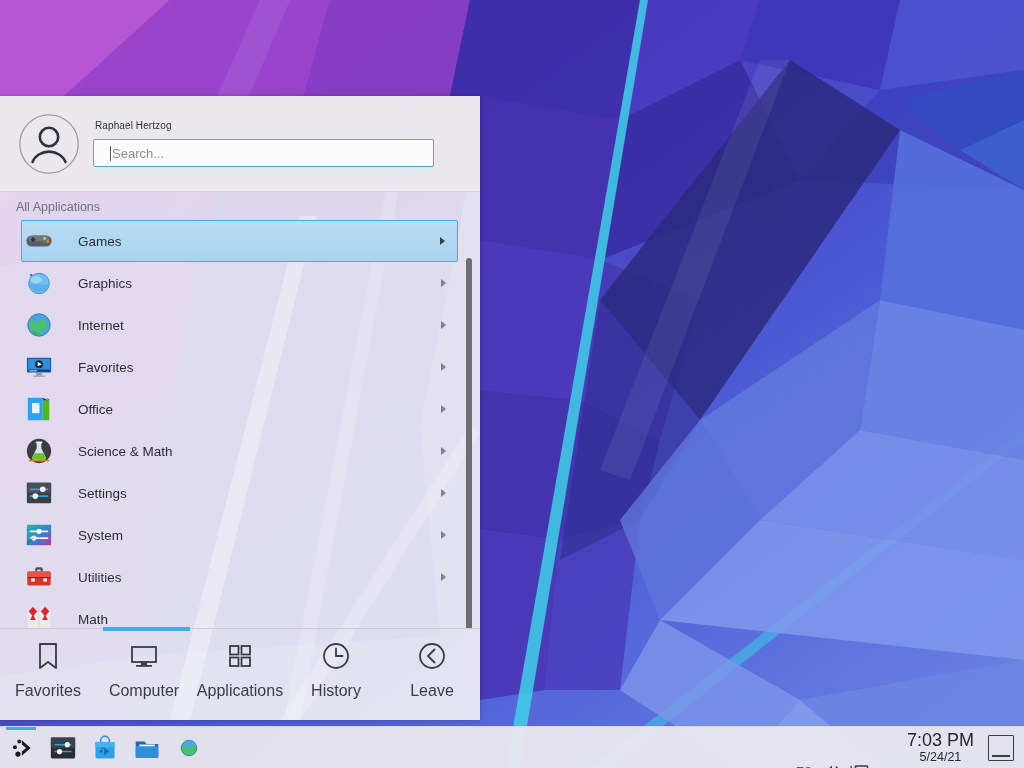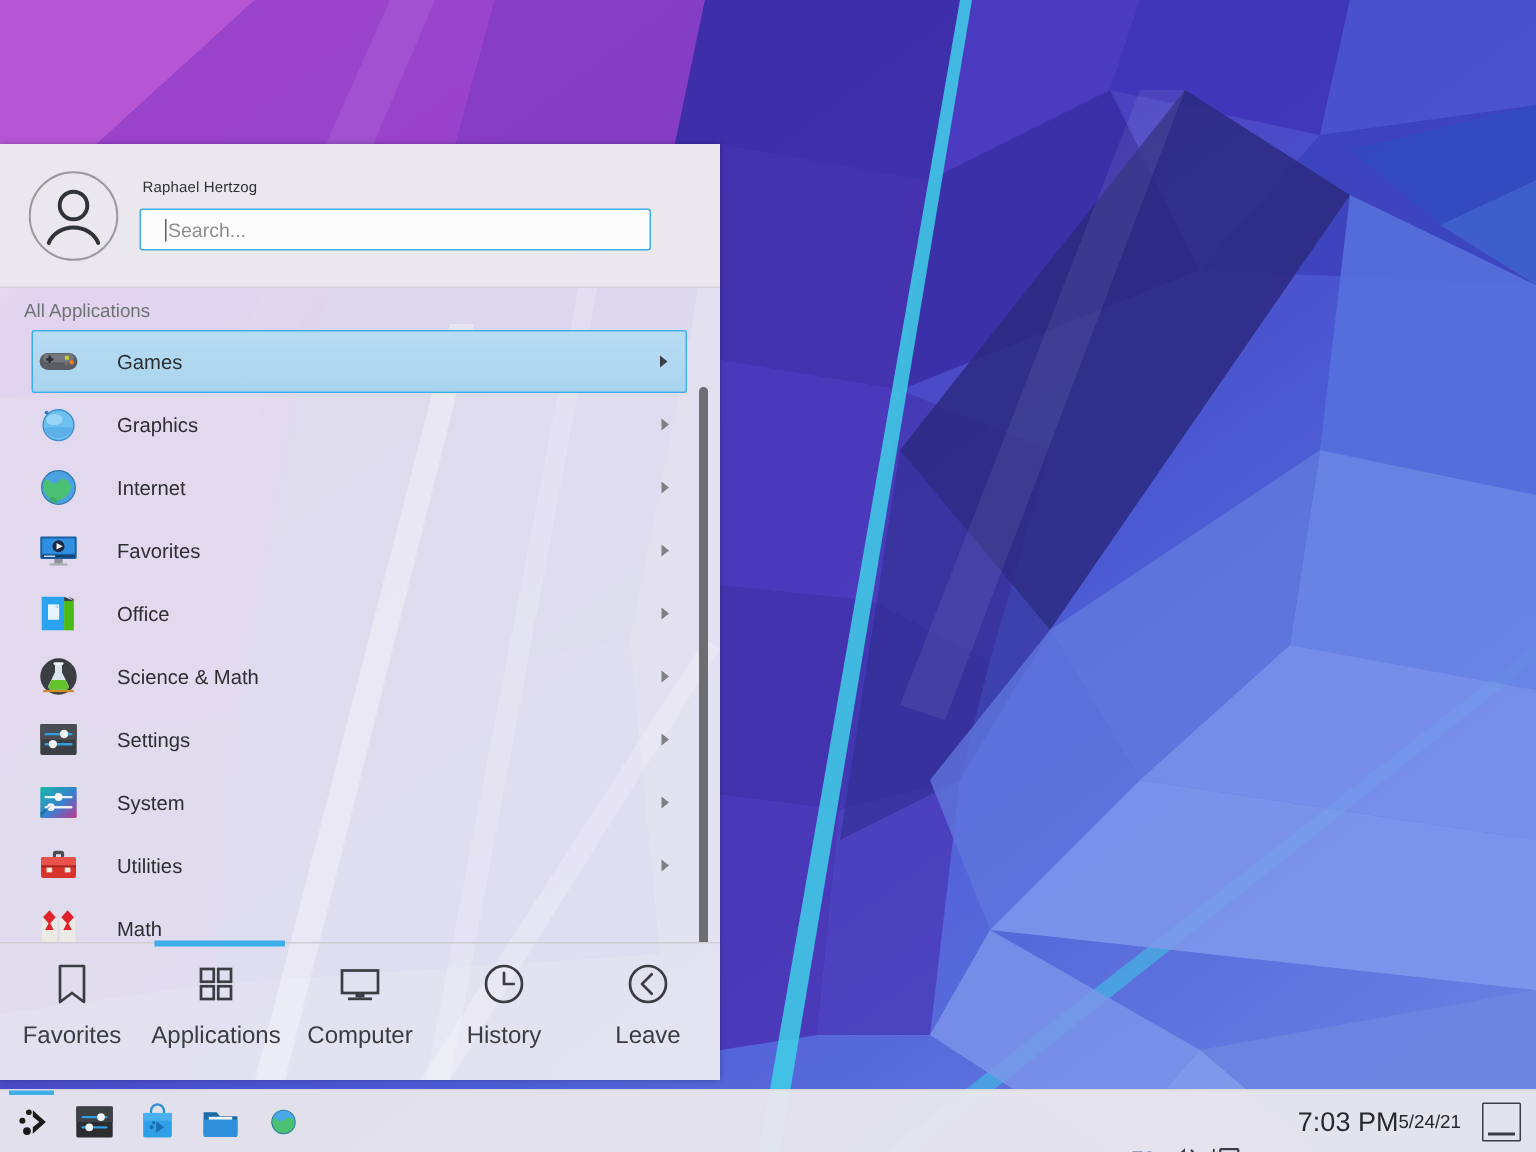--- a/index.html
+++ b/index.html
@@ -158,21 +158,21 @@
     height: 42px; padding-right: 6px;
   }
   .tray-item {
     height: 42px; min-width: 26px;
     display: flex; align-items: center; justify-content: center;
     padding: 0 4px;
     margin-top: 48px;
   }
   .kbd-layout { font-size: 12px; font-weight: bold; color: #4a5e8a; }
   .clock {
-    display: flex; flex-direction: row; align-items: center;
+    display: flex; flex-direction: column; align-items: center;
     justify-content: center; height: 42px; padding: 0 8px; line-height: 1;
   }
   .clock-time { font-size: 18px; color: #26282c; }
   .clock-date { font-size: 12.5px; color: #26282c; margin-top: 2px; }
   .show-desktop {
     width: 26px; height: 26px;
     border: 1.6px solid #3a3d42; border-radius: 1px;
     margin-left: 6px; margin-right: 4px;
     position: relative;
   }
@@ -427,34 +427,34 @@
     <div class="kickoff-tabs" id="kickoff-tabs">
       <div class="tab-active-bar"></div>
     <div class="tab">
           <span class="tab-icon"><svg width="30" height="30" viewBox="0 0 30 30">
               <path d="M7 3h16v24l-8-6-8 6z" fill="none" stroke="#3a3d42" stroke-width="1.8" stroke-linejoin="round"></path>
             </svg></span>
           <span class="tab-label">Favorites</span>
         </div>
         <div class="tab">
           <span class="tab-icon"><svg width="30" height="30" viewBox="0 0 30 30">
+              <rect x="3" y="6" width="24" height="15" fill="none" stroke="#3a3d42" stroke-width="1.8"></rect>
+       <rect x="12" y="21" width="6" height="3" fill="#3a3d42"></rect>
+       <rect x="7" y="24" width="16" height="1.8" fill="#3a3d42"></rect>
+            </svg></span>
+          <span class="tab-label">Computer</span>
+        </div>
+        <div class="tab">
+          <span class="tab-icon"><svg width="30" height="30" viewBox="0 0 30 30">
               <rect x="5" y="5" width="8.5" height="8.5" fill="none" stroke="#3a3d42" stroke-width="1.8"></rect>
        <rect x="16.5" y="5" width="8.5" height="8.5" fill="none" stroke="#3a3d42" stroke-width="1.8"></rect>
        <rect x="5" y="16.5" width="8.5" height="8.5" fill="none" stroke="#3a3d42" stroke-width="1.8"></rect>
        <rect x="16.5" y="16.5" width="8.5" height="8.5" fill="none" stroke="#3a3d42" stroke-width="1.8"></rect>
             </svg></span>
           <span class="tab-label">Applications</span>
-        </div>
-        <div class="tab">
-          <span class="tab-icon"><svg width="30" height="30" viewBox="0 0 30 30">
-              <rect x="3" y="6" width="24" height="15" fill="none" stroke="#3a3d42" stroke-width="1.8"></rect>
-       <rect x="12" y="21" width="6" height="3" fill="#3a3d42"></rect>
-       <rect x="7" y="24" width="16" height="1.8" fill="#3a3d42"></rect>
-            </svg></span>
-          <span class="tab-label">Computer</span>
         </div>
         <div class="tab">
           <span class="tab-icon"><svg width="30" height="30" viewBox="0 0 30 30">
               <circle cx="15" cy="15" r="12" fill="none" stroke="#3a3d42" stroke-width="1.8"></circle>
        <path d="M15 7.5V15h6.5" fill="none" stroke="#3a3d42" stroke-width="1.8" stroke-linecap="round"></path>
             </svg></span>
           <span class="tab-label">History</span>
         </div>
         <div class="tab">
           <span class="tab-icon"><svg width="30" height="30" viewBox="0 0 30 30">

